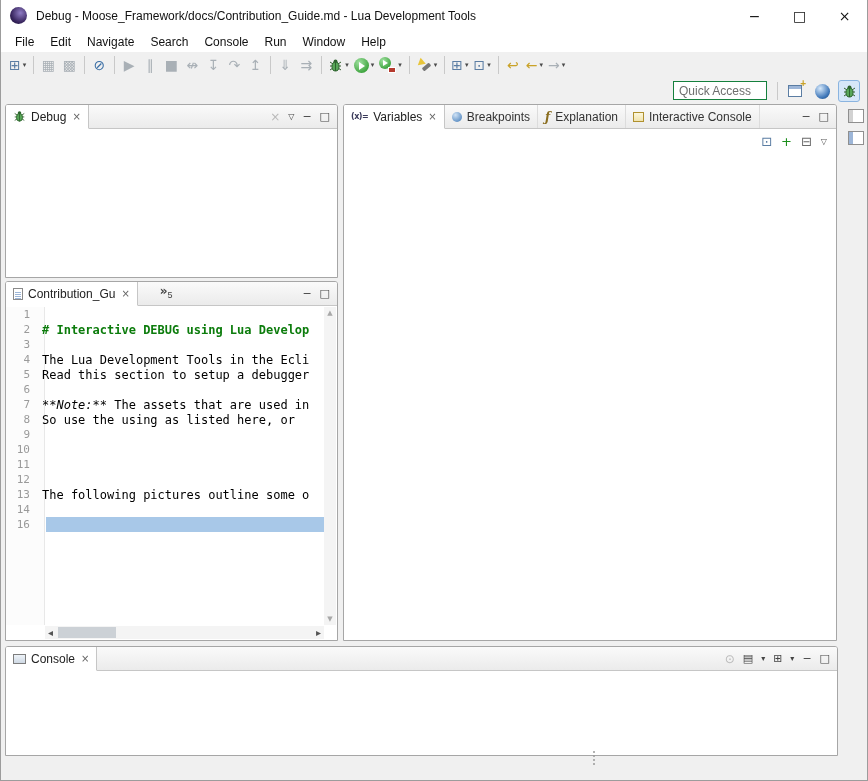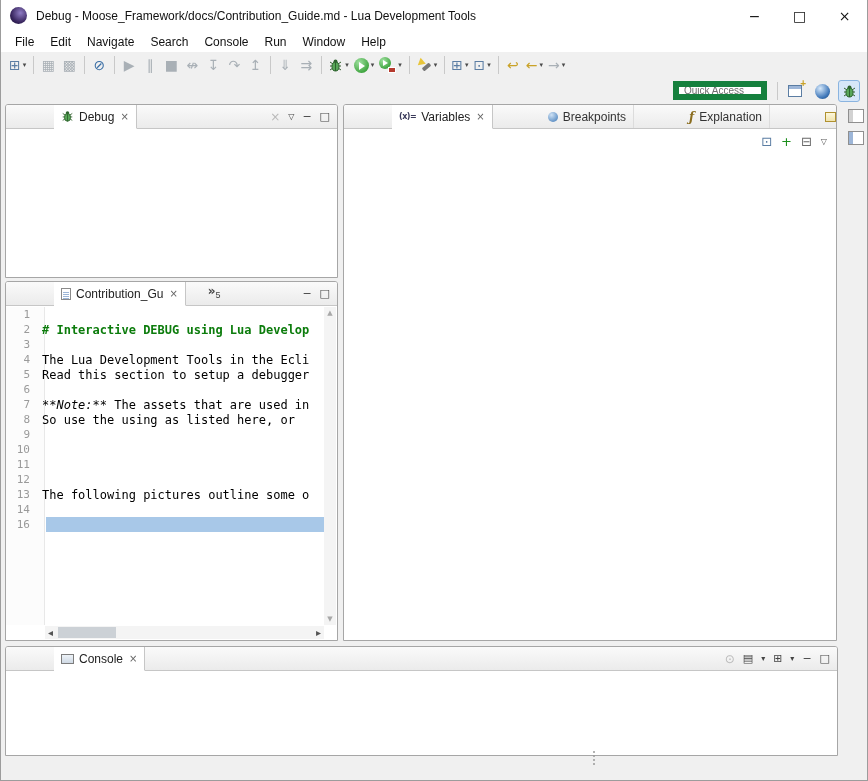--- a/index.html
+++ b/index.html
@@ -40,35 +40,35 @@
   .run-ico.small{width:12px;height:12px;}
   .run-ico.small::after{left:4px;top:3px;border-left:5px solid #fff;border-top:3px solid transparent;border-bottom:3px solid transparent;}
   .ext-ico{position:relative;width:17px;height:16px;display:inline-block;}
   .ext-box{position:absolute;right:0;bottom:0;width:8px;height:6px;background:#b53a2e;border:1px solid #fff;}
   .flash-ico{position:relative;width:16px;height:16px;display:inline-block;}
   .fl-beam{position:absolute;left:1px;top:2px;width:0;height:0;border-right:7px solid #e8c53a;border-top:4px solid transparent;border-bottom:4px solid transparent;transform:rotate(-40deg);}
   .fl-body{position:absolute;left:6px;top:8px;width:9px;height:4px;background:#777;border-radius:1px;transform:rotate(-40deg);}
   .bug-svg{display:inline-block;vertical-align:middle;}
 
   
-  .qa-box{position:absolute;left:672px;top:3px;width:94px;height:19px;border:6px solid #15803d;background:#fff;color:#6e6e6e;font-size:10px;padding:0 5px;font-family:"Liberation Sans",sans-serif;}
+  .qa-box{position:absolute;left:672px;top:3px;width:94px;height:19px;border:1px solid #15803d;background:#fff;color:#6e6e6e;font-size:12px;padding:0 5px;font-family:"Liberation Sans",sans-serif;}
   .qa-box::placeholder{color:#6e6e6e;opacity:1;}
   .sep2{position:absolute;left:776px;top:4px;width:1px;height:18px;background:#c9c9c9;}
   .persp{position:absolute;left:783px;top:2px;display:flex;align-items:center;gap:5px;}
   .persp-btn{height:22px;min-width:22px;display:flex;align-items:center;justify-content:center;border:1px solid transparent;}
   .persp-btn.active{background:#d7e7f8;border:1px solid #8ab4e0;border-radius:3px;}
   .persp-open-ico{width:14px;height:12px;border:1px solid var(--slate_blue);background:#fff;position:relative;display:inline-block;}
   .persp-open-ico::before{content:"";position:absolute;left:0;top:0;right:0;height:3px;background:#9db6d8;}
   .persp-open-ico::after{content:"+";position:absolute;right:-5px;top:-8px;color:var(--gold);font-weight:bold;font-size:10px;}
   .sphere-ico{width:15px;height:15px;border-radius:50%;background:radial-gradient(circle at 35% 30%,#d6e9fb,#3e76b8 65%,#16406e);display:inline-block;}
 
   
   .panel{position:absolute;background:#fff;border:1px solid #a6a6a6;border-radius:3px 3px 0 0;overflow:hidden;}
   .tabbar{height:24px;background:linear-gradient(#fafafa,#ebebeb);border-bottom:1px solid #c6c6c6;display:flex;align-items:stretch;}
-  .tab{display:flex;align-items:center;gap:5px;padding:0 7px;font-size:12px;color:#222;white-space:nowrap;margin-left:48px;}
+  .tab{display:flex;align-items:center;gap:5px;padding:0 7px;font-size:12px;color:#222;white-space:nowrap;}
   .tab.active{background:#fff;border-right:1px solid #c6c6c6;margin-bottom:-1px;border-bottom:1px solid #fff;}
   .tab.inactive{border-right:1px solid #dcdcdc;color:#333;}
   .tab-close{font-size:10px;color:#666;margin-left:1px;font-family:"DejaVu Sans",sans-serif;}
   .vc{display:flex;align-items:center;margin-left:auto;gap:8px;padding-right:7px;}
   .vc .b{font-size:11px;color:#444;font-family:"DejaVu Sans",sans-serif;}
   .vc .vm{font-size:8px;}
   .vc .dimx{color:#b9b9b9;font-size:12px;}
   .debug-panel{left:4px;top:104px;width:333px;height:174px;}
   .editor-panel{left:4px;top:281px;width:333px;height:360px;}
   .right-panel{left:342px;top:104px;width:494px;height:537px;}

